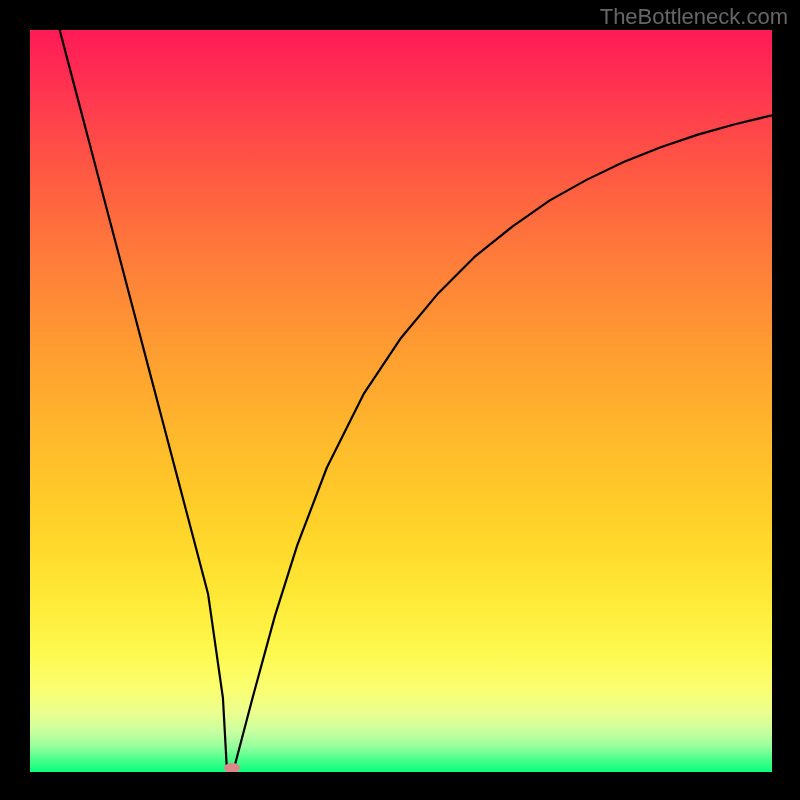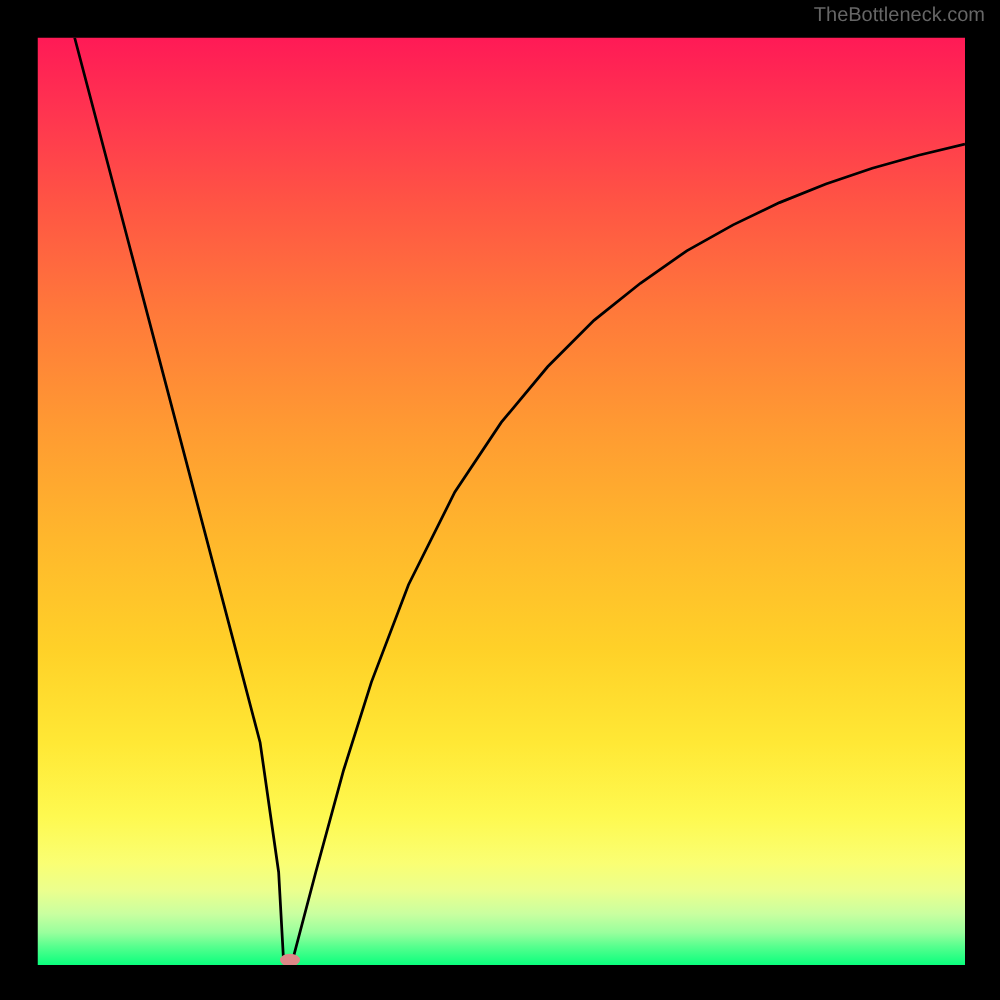--- a/index.html
+++ b/index.html
@@ -8,21 +8,21 @@
     width: 800px;
     height: 800px;
     background: #000000;
     position: relative;
   }
   .watermark {
     position: absolute;
     top: 4px;
     right: 12px;
     font-family: Arial, sans-serif;
-    font-size: 16px;
+    font-size: 22px;
     color: #666666;
     font-weight: 500;
     z-index: 10;
   }
   .plot-area {
     position: absolute;
     left: 30px;
     top: 30px;
     width: 742px;
     height: 742px;

